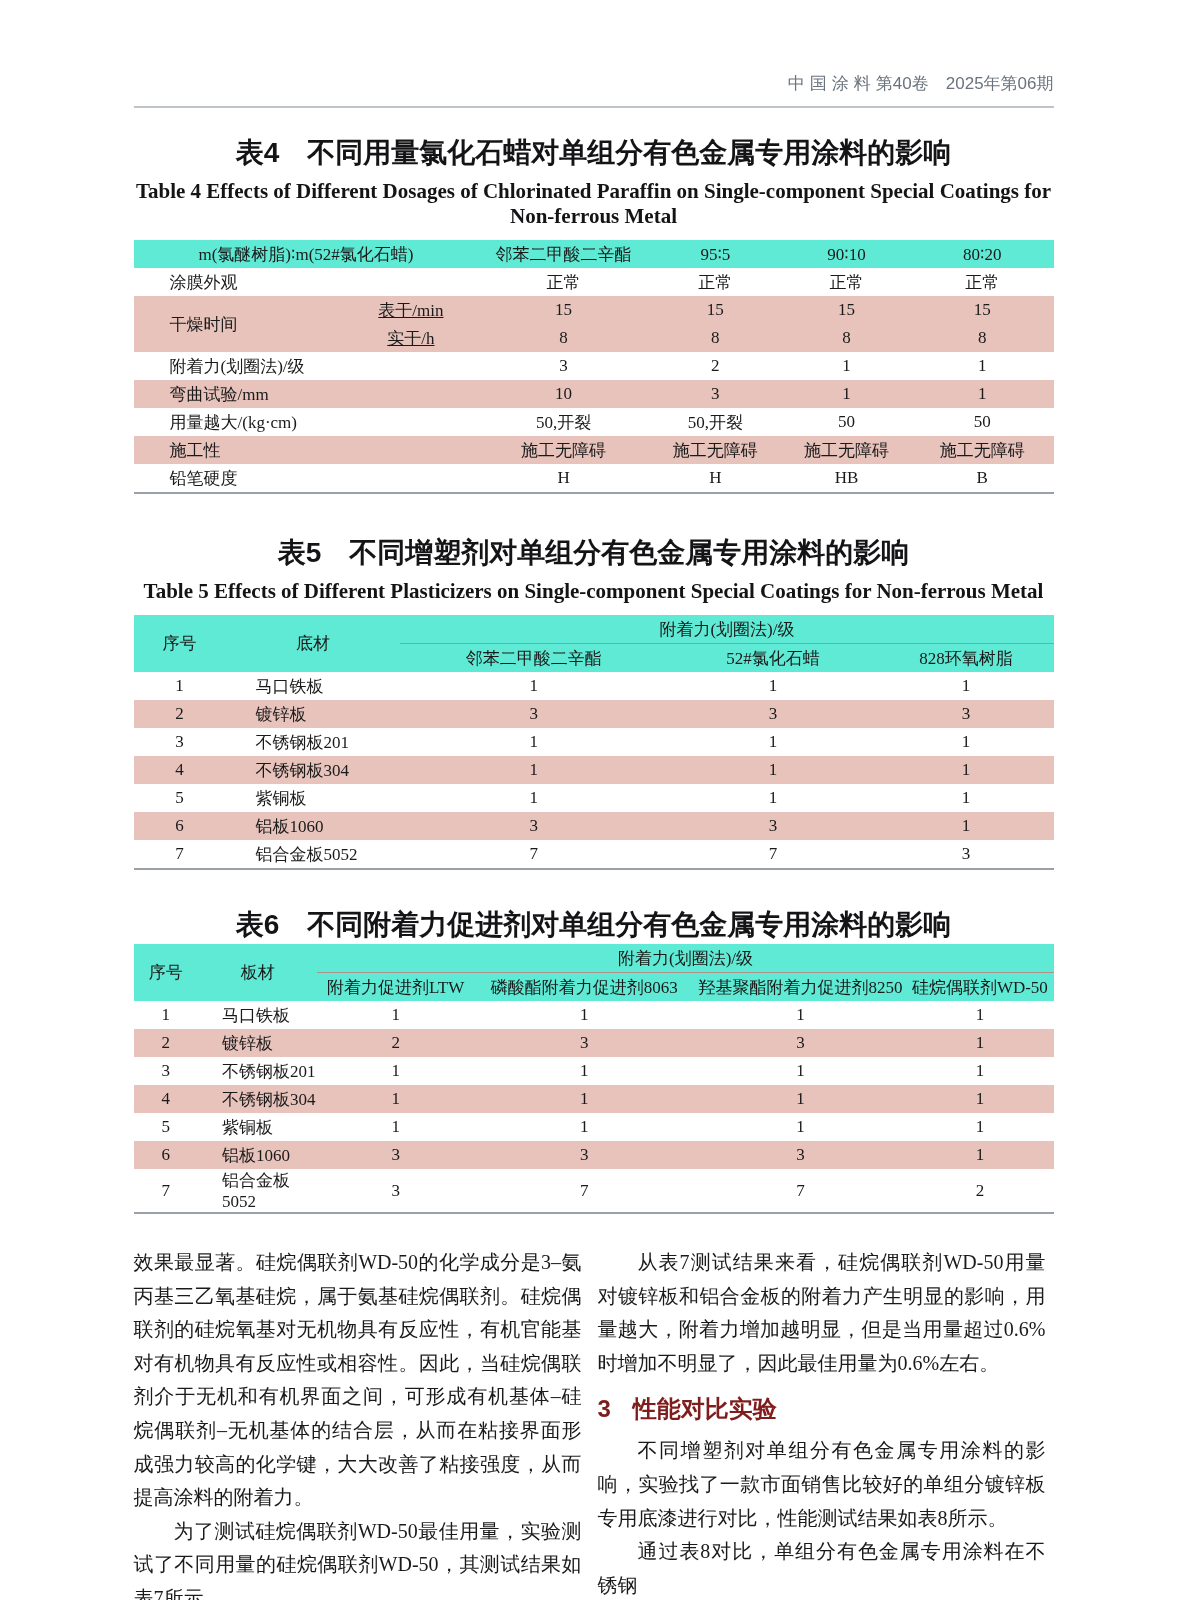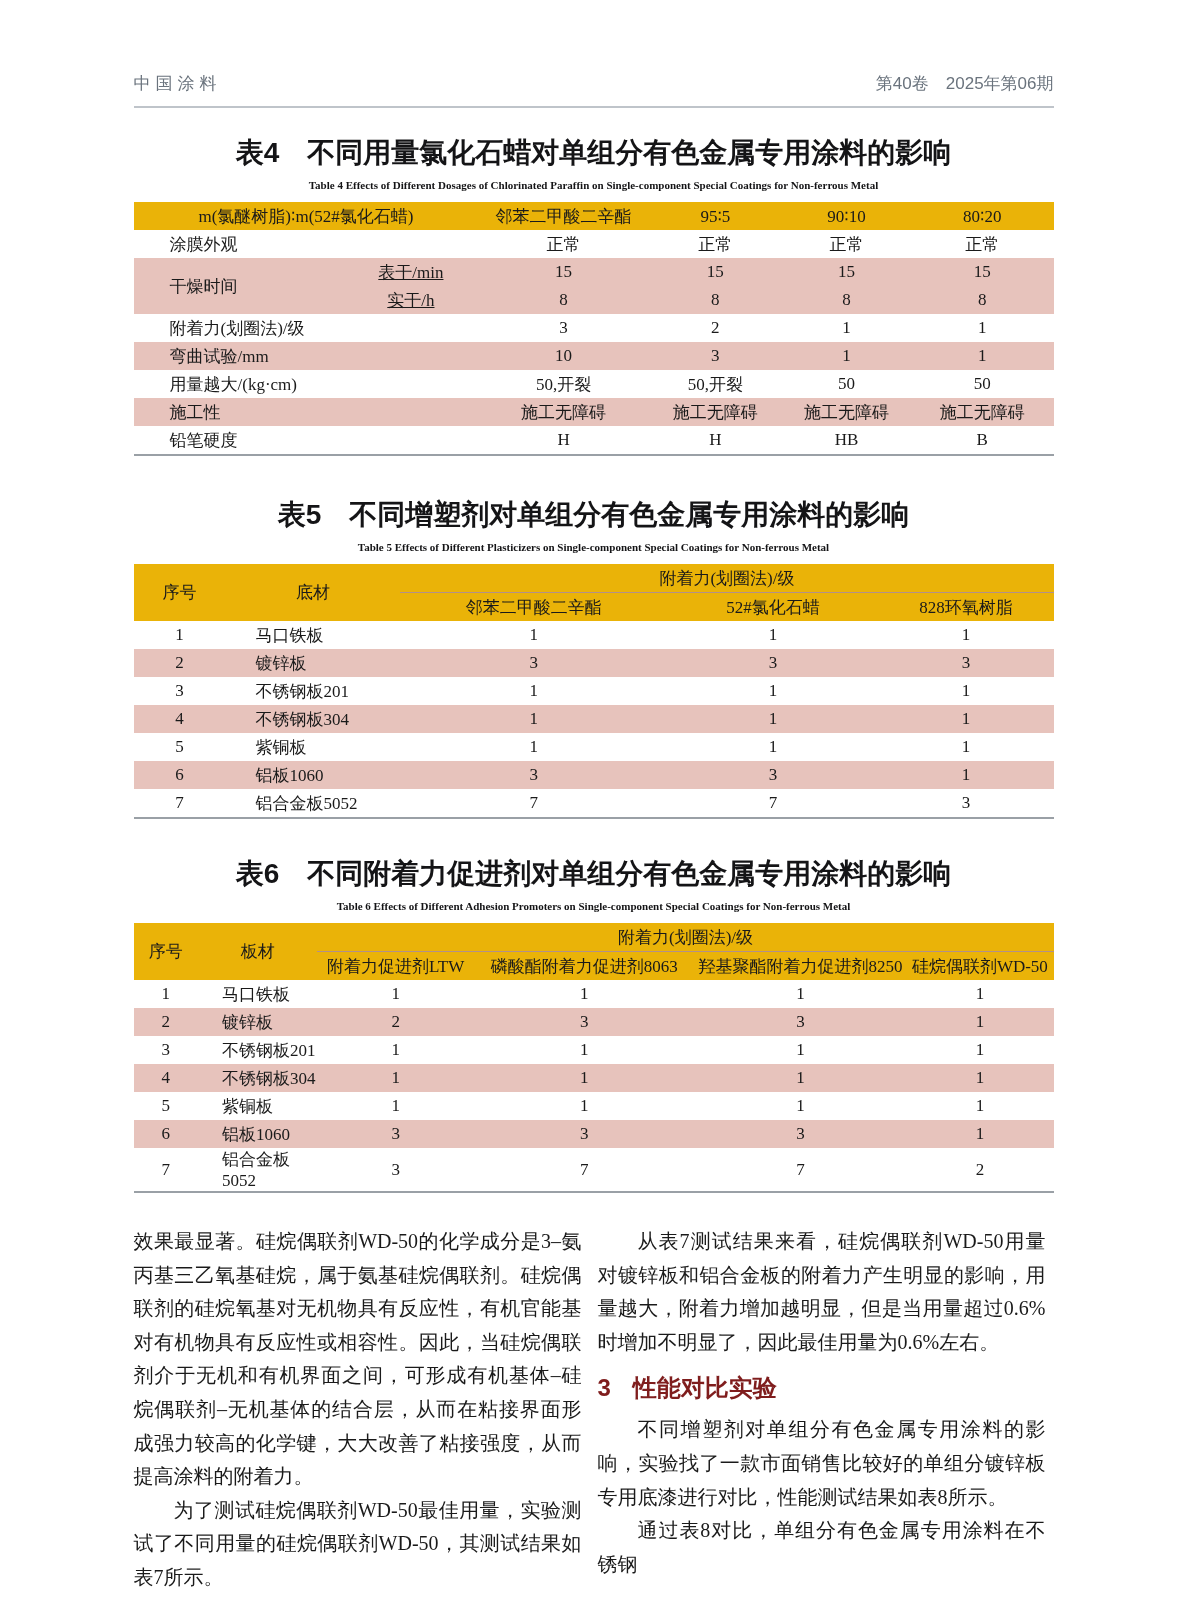--- a/index.html
+++ b/index.html
@@ -1,33 +1,33 @@
 <!DOCTYPE html>
 <html><head>
 <meta charset="utf-8">
 <style>
   html,body{margin:0;padding:0;background:#ffffff;}
   body{width:1187px;height:1600px;font-family:"Liberation Serif","DejaVu Serif",serif;color:#1a1a1a;overflow:hidden;}
   .page{width:920px;margin:0 auto;padding-top:72px;}
 
   
-  .page-header{display:flex;justify-content:space-between;align-items:flex-end;
+  .page-header{display:flex;justify-content:flex-end;align-items:flex-end;
     font-family:"Liberation Sans",sans-serif;font-size:17px;color:#6a737d;
     padding-bottom:11px;border-bottom:2px solid #bfc4ca;}
   .journal{letter-spacing:5px;}
 
   
   .tbl-title-zh{text-align:center;font-family:"Liberation Sans",sans-serif;
     font-weight:bold;font-size:28px;color:#141416;}
   .tbl-title-en{text-align:center;font-family:"Liberation Serif","DejaVu Serif",serif;
-    font-weight:bold;font-size:11px;color:#141416;margin-top:7px;margin-bottom:11px;}
+    font-weight:bold;font-size:21px;color:#141416;margin-top:7px;margin-bottom:11px;}
   table.data-table{width:100%;border-collapse:collapse;table-layout:fixed;
     font-size:17px;border-bottom:2px solid #9aa0a6;}
   .data-table td{height:28px;padding:0;text-align:center;vertical-align:middle;color:#1a1a1a;}
-  .hdr{background:#eab308;}
+  .hdr{background:#5eead4;}
   .stripe{background:#e7c3bc;}
   .lbl{text-align:left !important;padding-left:36px !important;}
   .sub{text-align:right;padding-left:12px !important;text-decoration:underline;}
   .name-cell5{text-align:left !important;padding-left:30px !important;}
   .name-cell6{text-align:left !important;padding-left:24px !important;}
   .span-hd{border-bottom:1px solid #b2908a;}
 
   .gap-t4{margin-top:26px;}
   .gap-t5{margin-top:40px;}
   .gap-t6{margin-top:36px;}
@@ -202,21 +202,20 @@
         <td>7</td>
         <td>7</td>
         <td>3</td>
       </tr>
     </tbody>
       </table>
   </div>
 
   <div class="gap-t6">
     <div class="tbl-title-zh">表6　不同附着力促进剂对单组分有色金属专用涂料的影响</div>
-    <div class="tbl-title-en">Table 6  Effects of Different Adhesion Promoters on Single-component Special Coatings for Non-ferrous Metal</div>
     <table class="data-table">
       <colgroup>
           <col style="width:7%">
           <col style="width:13%">
           <col style="width:17%">
           <col style="width:24%">
           <col style="width:23%">
           <col style="width:16%">
         </colgroup>
       <tbody>

